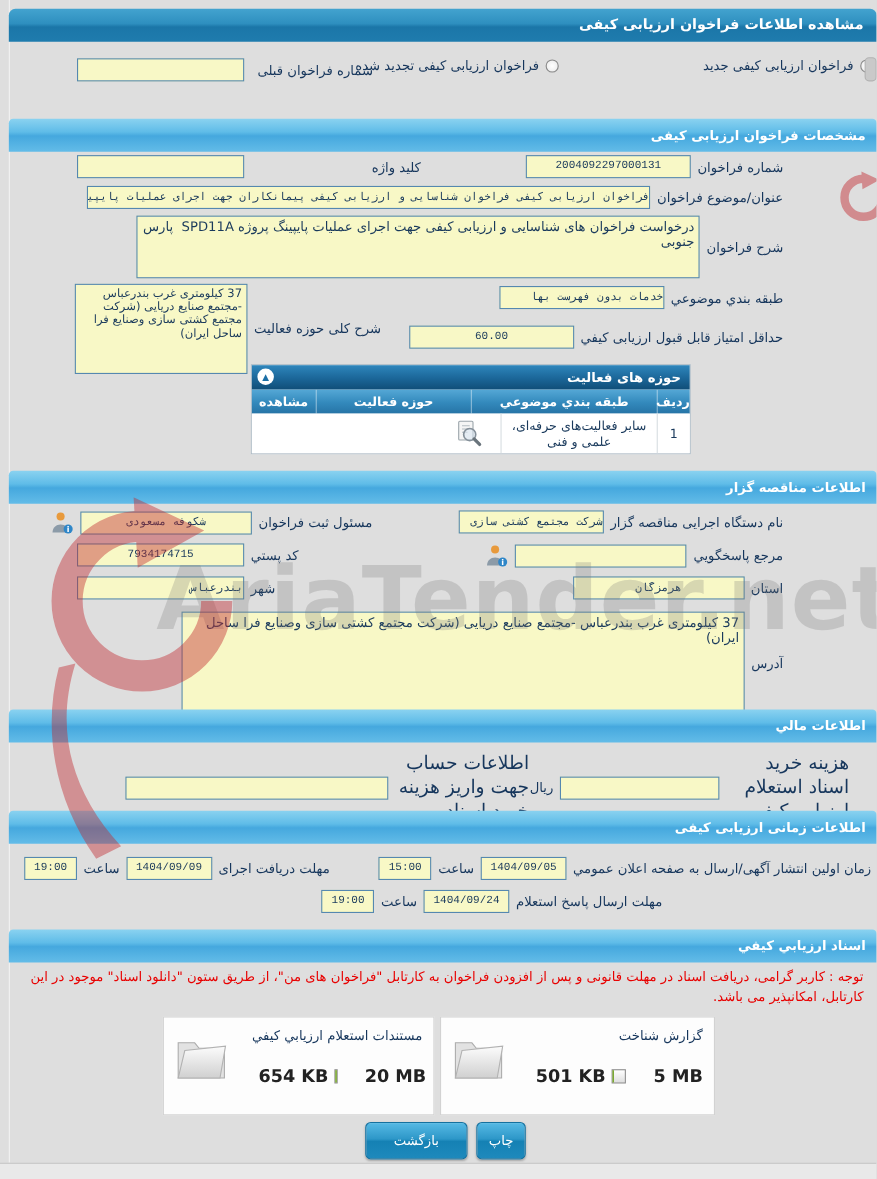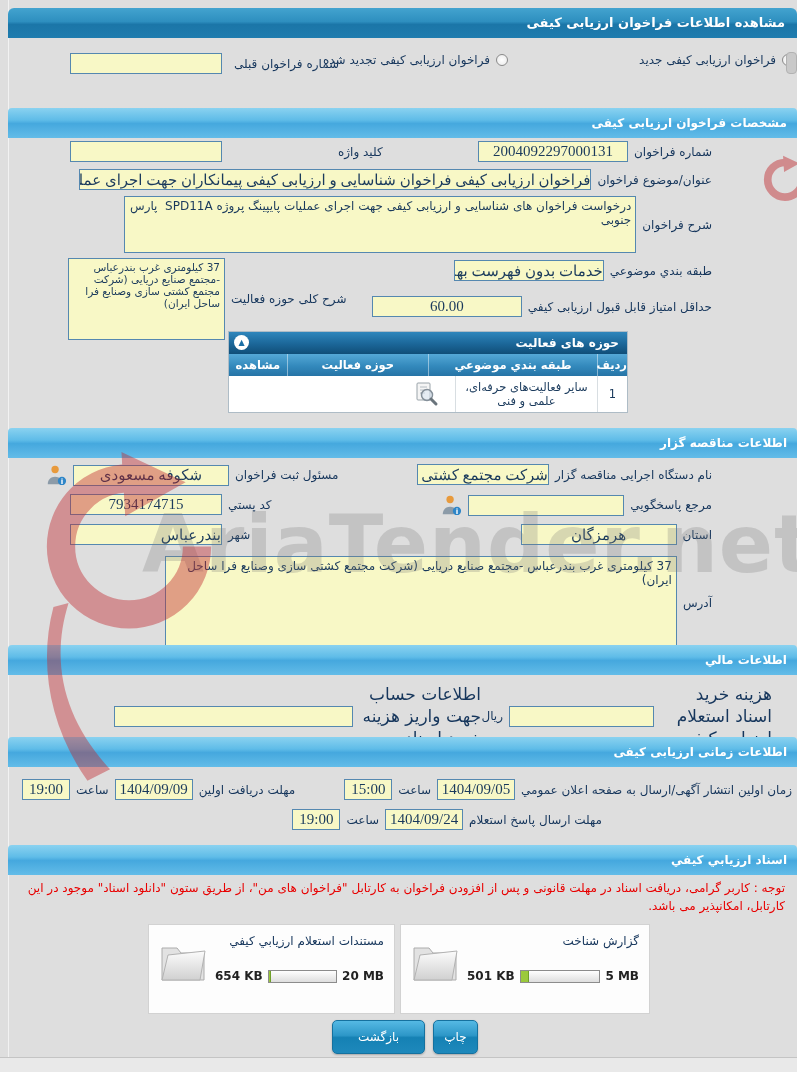--- a/index.html
+++ b/index.html
@@ -21,21 +21,21 @@
     border-radius:4px 4px 0 0; color:#FFF; font-weight:bold; font-size:12px;
     line-height:30px; padding-right:10px;
   }
 
   
   .row { position:absolute; display:flex; align-items:center; gap:6px; direction:rtl; }
   .lbl { color:#16365C; font-size:12px; white-space:nowrap; }
   .lbl2 { color:#16365C; font-size:17px; text-align:right; line-height:1.3; }
   .inp {
     height:21px; background:#F8F8C6; border:1px solid #5588B0; color:#1A3A5C;
-    font-family:Liberation Serif, serif; font-size:15px; padding:0 0; outline:none;
+    font-family:Liberation Mono, monospace; font-size:10px; padding:0 0; outline:none;
   }
   .ta {
     background:#F8F8C6; border:1px solid #5588B0; color:#1A3A5C;
     font-family:"DejaVu Sans", sans-serif; font-size:12px; padding:2px 4px;
     resize:none; outline:none; overflow:hidden;
   }
   .ctr { text-align:center; }
   .num { direction:ltr; unicode-bidi:embed; }
   .radio {
     width:12px; height:12px; border-radius:50%; border:1px solid #8A8A8A;
@@ -62,21 +62,21 @@
   .t-cols > div { line-height:22px; text-align:center; border-left:1px solid rgba(255,255,255,.45); }
   .t-row { background:#FFF; color:#1A3A5C; font-size:11.5px; min-height:36px; }
   .t-row > div { display:flex; align-items:center; justify-content:center; text-align:center; border-left:1px solid #D8DEE2; padding:2px; line-height:1.25; }
   .c-idx { width:30px; } .c-cat { width:170px; } .c-field { width:142px; } .c-view { width:58px; border-left:none !important; }
 
   
   .card { position:absolute; top:924px; height:90px; background:#FDFDFD; border:1px solid #D2D2D2; }
   .card-title { position:absolute; top:9px; right:10px; font-size:12px; color:#16365C; }
   .folder { position:absolute; left:8px; top:14px; }
   .progress-row { position:absolute; left:66px; right:10px; top:44px; display:flex; direction:ltr; align-items:center; gap:5px; }
-  .psize { font-size:12px; font-weight:bold; color:#222; white-space:nowrap; }
+  .psize { font-size:16px; font-weight:bold; color:#222; white-space:nowrap;margin-left:20px; }
   .pbar { flex:1; height:13px; border:1px solid #8C8C8C; background:linear-gradient(180deg,#FFF,#DEDEDE); }
   .pfill { height:100%; background:#9BC93C; border-right:1px solid #6FA02A; }
 
   
   .btn {
     position:absolute; top:1020px; height:34px; border:1px solid #15719F; border-radius:5px;
     background:linear-gradient(180deg,#55B9E4 0%,#2D97C8 45%,#1581B4 52%,#1E89BC 100%);
     color:#FFF; font-family:"DejaVu Sans", sans-serif; font-size:12px; cursor:pointer;
     box-shadow:0 1px 2px rgba(0,0,0,.25);
   }
@@ -240,21 +240,21 @@
 
   <div class="sec" style="top:737px;">اطلاعات زمانی ارزیابی کیفی</div>
 
   <div class="row" style="top:779px; right:5px;">
     <span class="lbl">زمان اولین انتشار آگهی/ارسال به صفحه اعلان عمومي</span>
     <input class="inp ctr num" style="width: 78px;" value="1404/09/05">
     <span class="lbl">ساعت</span>
     <input class="inp ctr num" style="width: 48px;" value="15:00">
   </div>
   <div class="row" style="top:779px; left:22px;">
-    <span class="lbl">مهلت دریافت اولین</span>
+    <span class="lbl">مهلت دریافت اجرای</span>
     <input class="inp ctr num" style="width: 78px;" value="1404/09/09">
     <span class="lbl">ساعت</span>
     <input class="inp ctr num" style="width: 48px;" value="19:00">
   </div>
   <div class="row" style="top:809px; right:195px;">
     <span class="lbl">مهلت ارسال پاسخ استعلام</span>
     <input class="inp ctr num" style="width: 78px;" value="1404/09/24">
     <span class="lbl">ساعت</span>
     <input class="inp ctr num" style="width: 48px;" value="19:00">
   </div>

